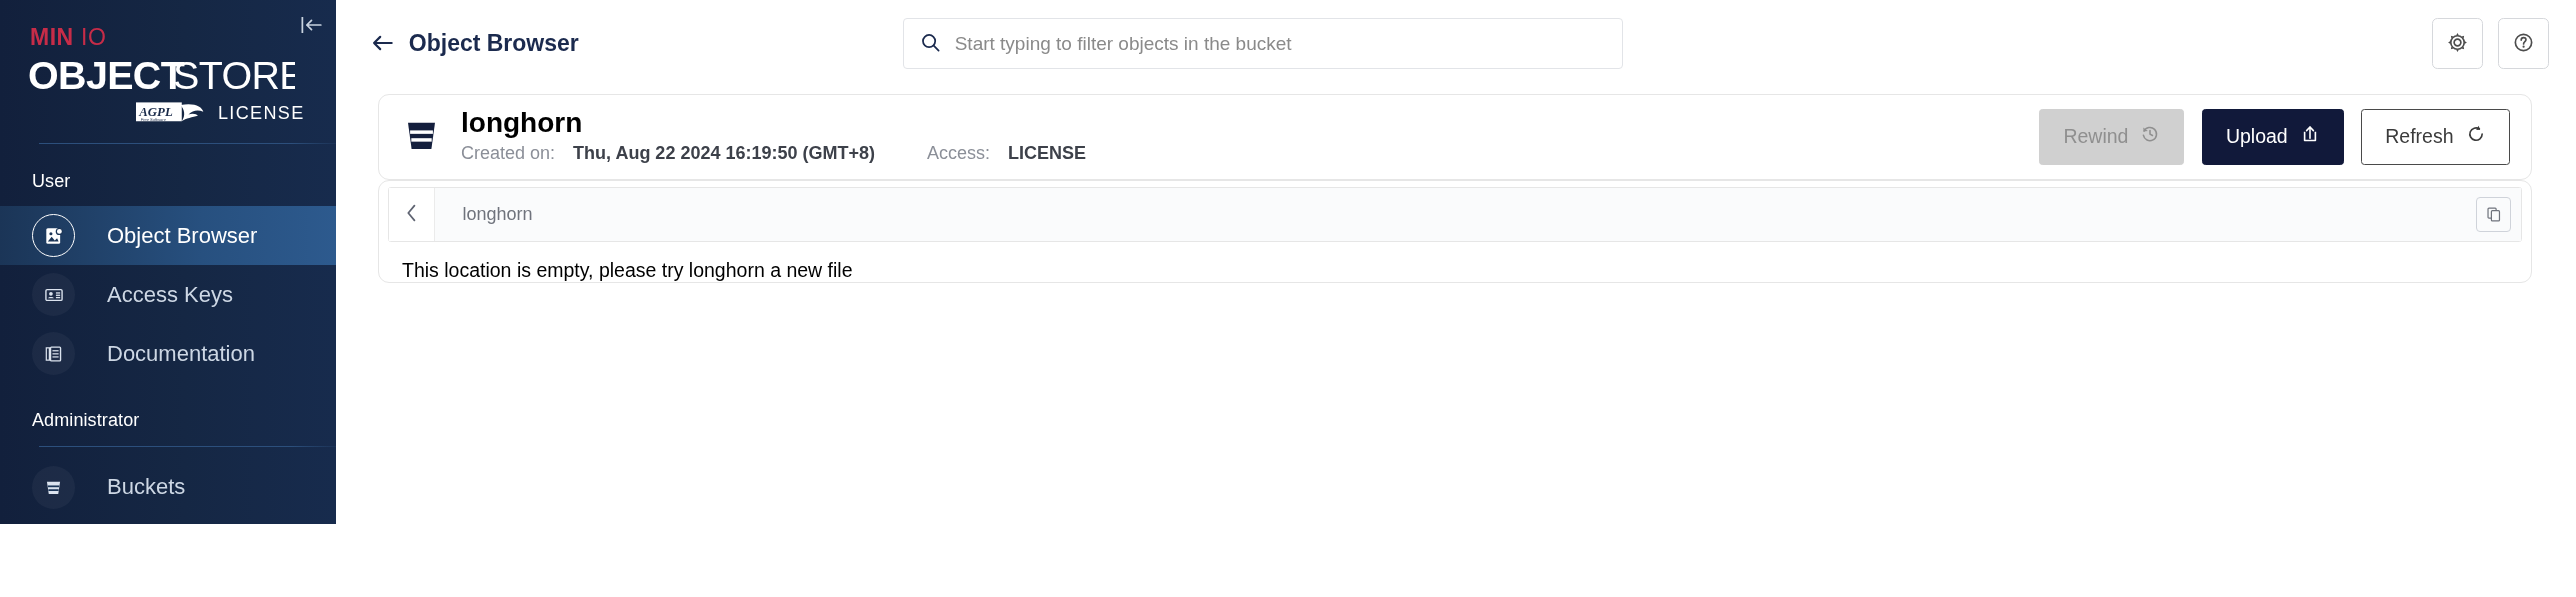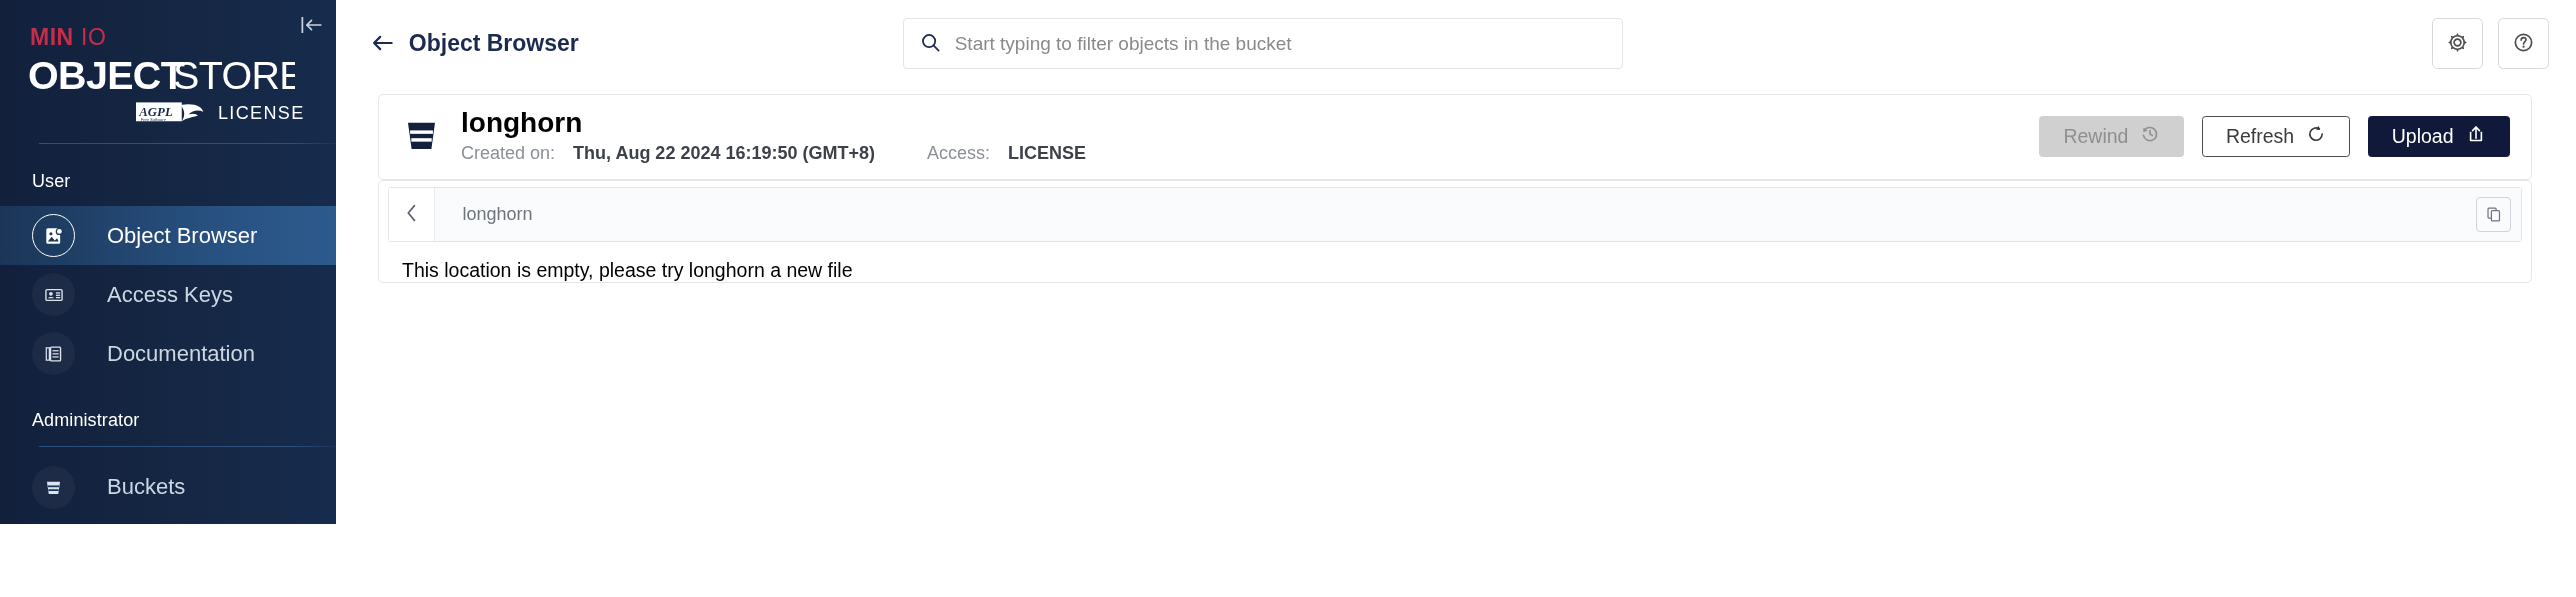--- a/index.html
+++ b/index.html
@@ -190,21 +190,21 @@
 
   
   .content {
     flex: 1 1 auto;
     padding: 6.7px 44px 0 42px;
     min-height: 0;
   }
 
   .card {
     border: 0.7px solid #e6e6e6;
-    border-radius: 5px;
+    border-radius: 11px;
     background: #ffffff;
   }
 
   .bucket-header {
     height: 86px;
     display: flex;
     align-items: center;
     padding: 0 21.5px 0 23px;
   }
 
@@ -231,21 +231,21 @@
   .bucket-sub b { color: #3d414a; font-weight: 700; }
   .bucket-sub .gap { display: inline-block; width: 16px; }
 
   .bucket-actions {
     margin-left: auto;
     display: flex;
     align-items: center;
     gap: 17.5px;
   }
   .btn {
-    height: 41px;
+    height: 56px;
     border-radius: 3.4px;
     display: inline-flex;
     align-items: center;
     justify-content: center;
     gap: 12px;
     font-size: 19.5px;
     font-family: "Liberation Sans", sans-serif;
     padding: 0 23px;
     cursor: pointer;
     white-space: nowrap;
@@ -531,37 +531,37 @@
             <span>Rewind</span>
             <span>
               <svg width="20" height="20" viewBox="0 0 26 26" fill="none">
                 <path d="M5.2 9.2 A8.6 8.6 0 1 1 4.4 14.6" stroke="#8f8f8f" stroke-width="2" fill="none" stroke-linecap="round"></path>
                 <path d="M4.2 4.4 L4.8 9.8 L10.2 9.2 Z" fill="#8f8f8f"></path>
                 <path d="M13 8.6 V13.2 L16.2 15" stroke="#8f8f8f" stroke-width="2" stroke-linecap="round" fill="none"></path>
               </svg>
             </span>
           </button>
 
-          <button class="btn btn-outline">
-            <span>Refresh</span>
-            <span>
-              <svg width="20" height="20" viewBox="0 0 26 26" fill="none">
-                <path d="M21 13 A8 8 0 1 1 17.4 6.4" stroke="#3b3b3b" stroke-width="2.1" fill="none" stroke-linecap="round"></path>
-                <path d="M16.4 2.4 L18.4 7.4 L13.2 7.9 Z" fill="#3b3b3b"></path>
-              </svg>
-            </span>
-          </button>
-
           <button class="btn btn-primary">
             <span>Upload</span>
             <span>
               <svg width="20" height="20" viewBox="0 0 26 26" fill="none">
                 <path d="M6 10 V21.5 H20 V10" stroke="#ffffff" stroke-width="2.1" fill="none" stroke-linejoin="round"></path>
                 <path d="M13 18.5 V4.5" stroke="#ffffff" stroke-width="2.1" stroke-linecap="round"></path>
                 <path d="M8.6 8.6 L13 3.8 L17.4 8.6" stroke="#ffffff" stroke-width="2.1" fill="none" stroke-linecap="round" stroke-linejoin="round"></path>
+              </svg>
+            </span>
+          </button>
+
+          <button class="btn btn-outline">
+            <span>Refresh</span>
+            <span>
+              <svg width="20" height="20" viewBox="0 0 26 26" fill="none">
+                <path d="M21 13 A8 8 0 1 1 17.4 6.4" stroke="#3b3b3b" stroke-width="2.1" fill="none" stroke-linecap="round"></path>
+                <path d="M16.4 2.4 L18.4 7.4 L13.2 7.9 Z" fill="#3b3b3b"></path>
               </svg>
             </span>
           </button>
         </div>
       </div>
 
       <div class="card path-and-list">
         <div class="path-row" style="margin:6px 9.4px 0 9.4px">
 
           <div class="breadcrumb-bar">

